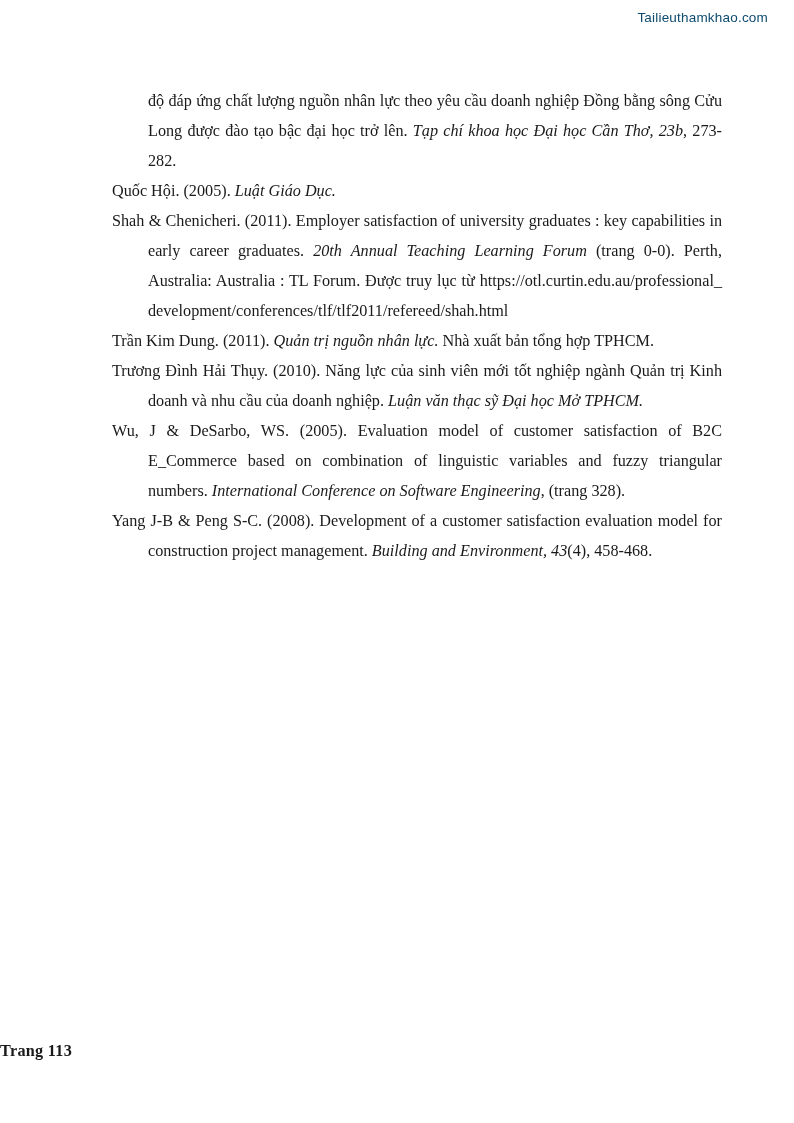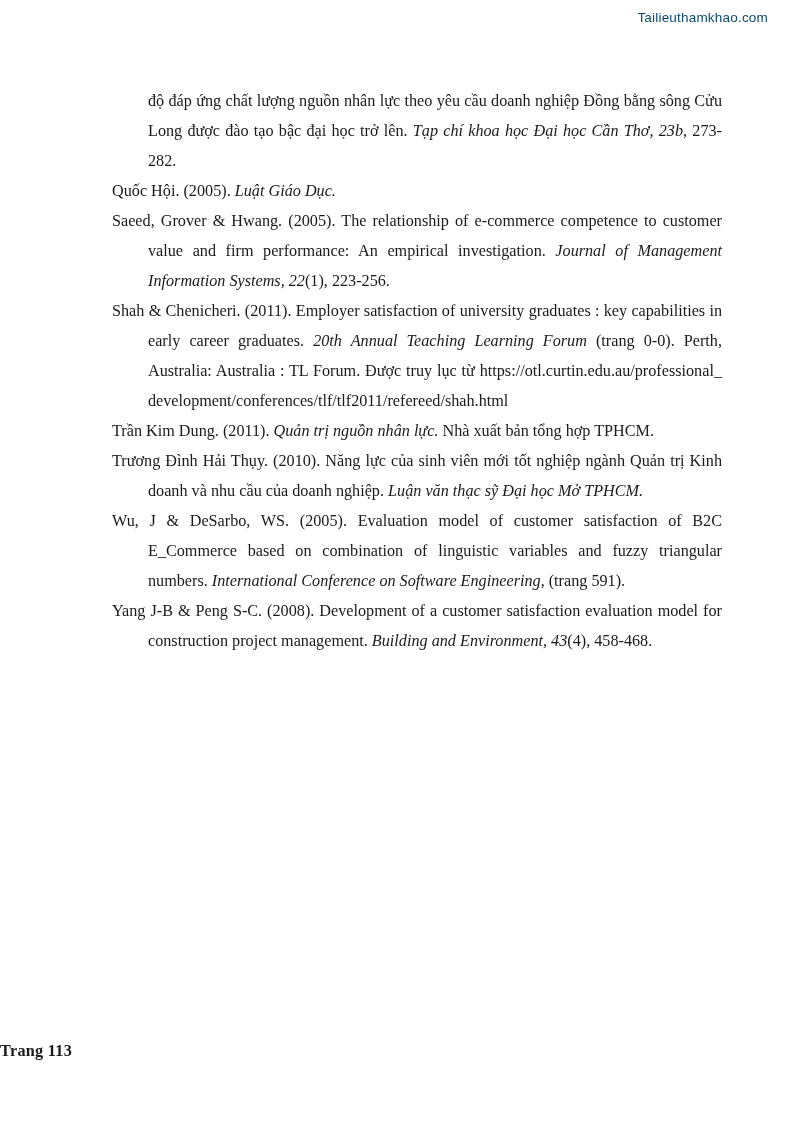--- a/index.html
+++ b/index.html
@@ -75,21 +75,20 @@
   }
 </style>
 </head>
 <body>
 
 <div class="watermark" style="color: #0c4a6e;">Tailieuthamkhao.com</div>
 
 <div class="page-body">
     <p class="ref-entry continued" id="ref-continued-can-tho"><span>độ đáp ứng chất lượng nguồn nhân lực theo yêu cầu doanh nghiệp Đồng bằng sông Cửu Long được đào tạo bậc đại học trở lên. </span><span class="it">Tạp chí khoa học Đại học Cần Thơ, 23b</span><span>, 273-282.</span></p>
     <p class="ref-entry" id="ref-quoc-hoi"><span>Quốc Hội. (2005). </span><span class="it">Luật Giáo Dục.</span></p>
-    <p class="ref-entry" id="ref-saeed-grover-hwang"><span>Saeed, Grover &amp; Hwang. (2005). The relationship of e-commerce competence to customer value and firm performance: An empirical investigation. </span><span class="it">Journal of Management Information Systems, 22</span><span>(1), 223-256.</span></p>
     <p class="ref-entry" id="ref-shah-chenicheri"><span>Shah &amp; Chenicheri. (2011). Employer satisfaction of university graduates : key capabilities in early career graduates. </span><span class="it">20th Annual Teaching Learning Forum</span><span> (trang 0-0). Perth, Australia: Australia : TL Forum. Được truy lục từ </span><span class="url">https://otl.curtin.edu.au/professional_development/conferences/tlf/tlf2011/refereed/shah.html</span></p>
     <p class="ref-entry" id="ref-tran-kim-dung"><span>Trần Kim Dung. (2011). </span><span class="it">Quản trị nguồn nhân lực.</span><span> Nhà xuất bản tổng hợp TPHCM.</span></p>
     <p class="ref-entry" id="ref-truong-dinh-hai-thuy"><span>Trương Đình Hải Thụy. (2010). Năng lực của sinh viên mới tốt nghiệp ngành Quản trị Kinh doanh và nhu cầu của doanh nghiệp. </span><span class="it">Luận văn thạc sỹ Đại học Mở TPHCM.</span></p>
-    <p class="ref-entry" id="ref-wu-desarbo"><span>Wu, J &amp; DeSarbo, WS. (2005). Evaluation model of customer satisfaction of B2C E_Commerce based on combination of linguistic variables and fuzzy triangular numbers. </span><span class="it">International Conference on Software Engineering</span><span>, (trang 591).</span></p>
+    <p class="ref-entry" id="ref-wu-desarbo"><span>Wu, J &amp; DeSarbo, WS. (2005). Evaluation model of customer satisfaction of B2C E_Commerce based on combination of linguistic variables and fuzzy triangular numbers. </span><span class="it">International Conference on Software Engineering</span><span>, (trang 328).</span></p>
     <p class="ref-entry" id="ref-yang-peng"><span>Yang J-B &amp; Peng S-C. (2008). Development of a customer satisfaction evaluation model for construction project management. </span><span class="it">Building and Environment, 43</span><span>(4), 458-468.</span></p>
   </div>
 
 <div class="page-footer">Trang 113</div>
 
 </body></html>

